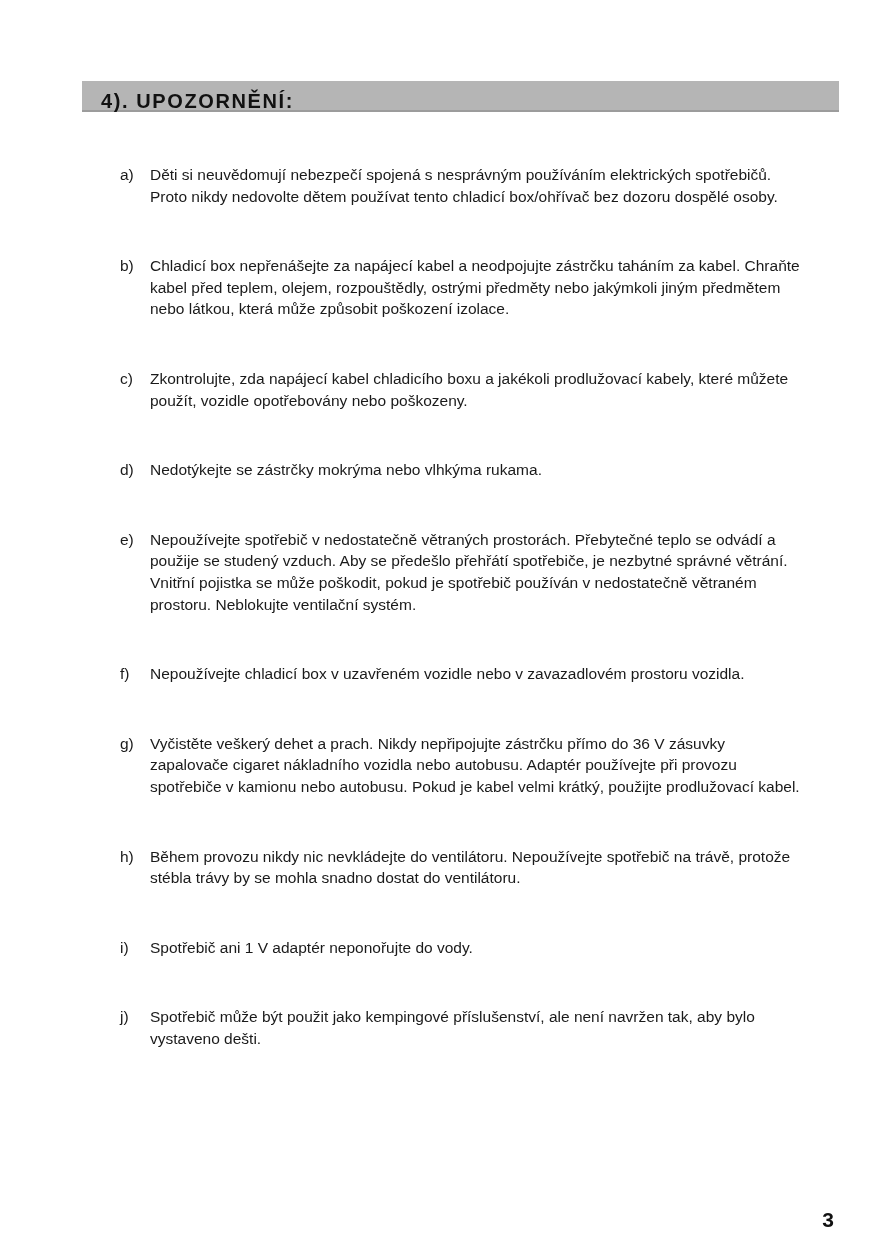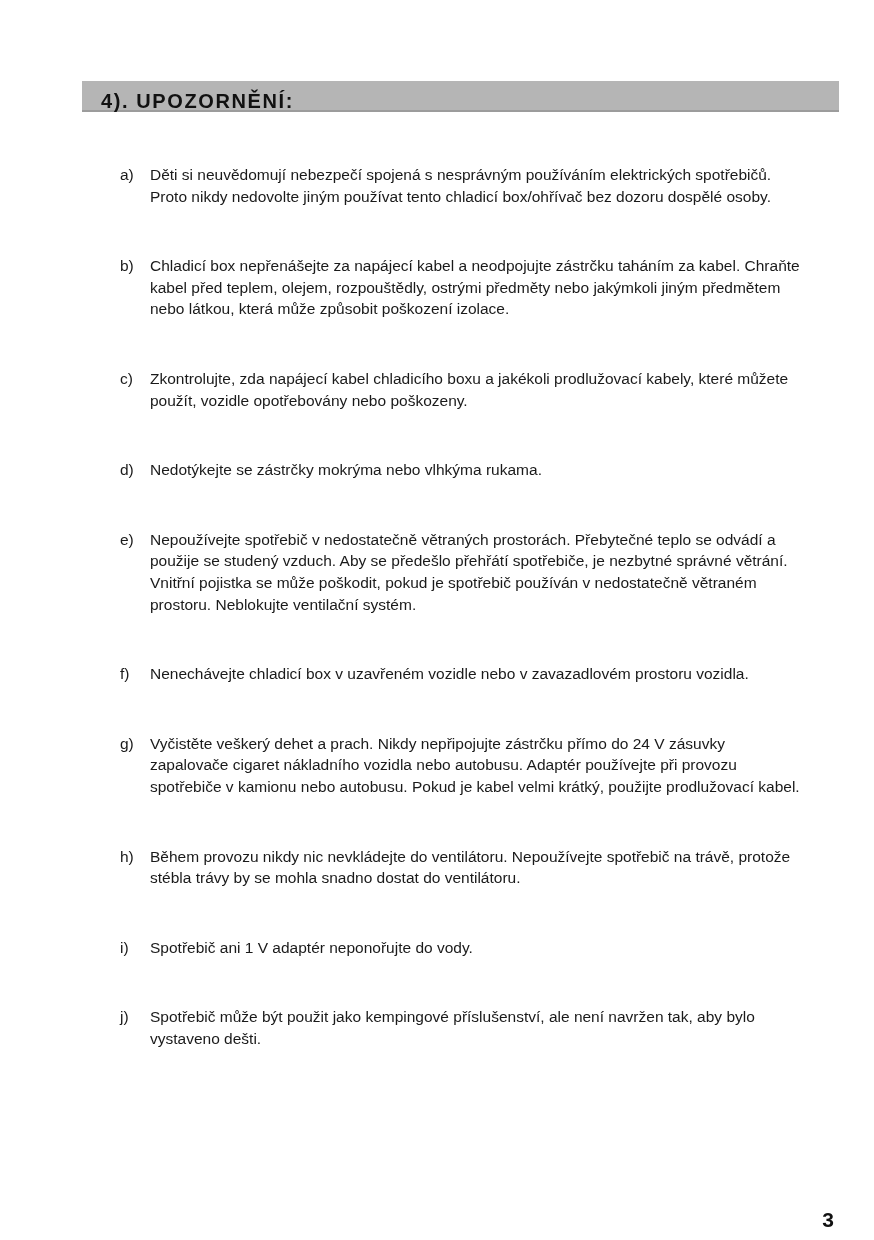--- a/index.html
+++ b/index.html
@@ -68,45 +68,45 @@
 
 <div class="page">
 
   <div class="heading-bar">
     <span class="heading-text">4). UPOZORNĚNÍ:</span>
   </div>
 
   <div class="warning-list" id="warning-list">
       <div class="list-item">
         <span class="letter">a)</span>
-        <span class="text">Děti si neuvědomují nebezpečí spojená s nesprávným používáním elektrických spotřebičů. Proto nikdy nedovolte jiným používat tento chladicí box/ohřívač bez dozoru dospělé osoby.</span>
+        <span class="text">Děti si neuvědomují nebezpečí spojená s nesprávným používáním elektrických spotřebičů. Proto nikdy nedovolte dětem používat tento chladicí box/ohřívač bez dozoru dospělé osoby.</span>
       </div>
       <div class="list-item">
         <span class="letter">b)</span>
         <span class="text">Chladicí box nepřenášejte za napájecí kabel a neodpojujte zástrčku taháním za kabel. Chraňte kabel před teplem, olejem, rozpouštědly, ostrými předměty nebo jakýmkoli jiným předmětem nebo látkou, která může způsobit poškození izolace.</span>
       </div>
       <div class="list-item">
         <span class="letter">c)</span>
         <span class="text">Zkontrolujte, zda napájecí kabel chladicího boxu a jakékoli prodlužovací kabely, které můžete použít, vozidle opotřebovány nebo poškozeny.</span>
       </div>
       <div class="list-item">
         <span class="letter">d)</span>
         <span class="text">Nedotýkejte se zástrčky mokrýma nebo vlhkýma rukama.</span>
       </div>
       <div class="list-item">
         <span class="letter">e)</span>
         <span class="text">Nepoužívejte spotřebič v nedostatečně větraných prostorách. Přebytečné teplo se odvádí a použije se studený vzduch. Aby se předešlo přehřátí spotřebiče, je nezbytné správné větrání. Vnitřní pojistka se může poškodit, pokud je spotřebič používán v nedostatečně větraném prostoru. Neblokujte ventilační systém.</span>
       </div>
       <div class="list-item">
         <span class="letter">f)</span>
-        <span class="text">Nenechávejte chladicí box v uzavřeném vozidle nebo v zavazadlovém prostoru vozidla.</span>
+        <span class="text">Nepoužívejte chladicí box v uzavřeném vozidle nebo v zavazadlovém prostoru vozidla.</span>
       </div>
       <div class="list-item">
         <span class="letter">g)</span>
-        <span class="text">Vyčistěte veškerý dehet a prach. Nikdy nepřipojujte zástrčku přímo do 24 V zásuvky zapalovače cigaret nákladního vozidla nebo autobusu. Adaptér používejte při provozu spotřebiče v kamionu nebo autobusu. Pokud je kabel velmi krátký, použijte prodlužovací kabel.</span>
+        <span class="text">Vyčistěte veškerý dehet a prach. Nikdy nepřipojujte zástrčku přímo do 36 V zásuvky zapalovače cigaret nákladního vozidla nebo autobusu. Adaptér používejte při provozu spotřebiče v kamionu nebo autobusu. Pokud je kabel velmi krátký, použijte prodlužovací kabel.</span>
       </div>
       <div class="list-item">
         <span class="letter">h)</span>
         <span class="text">Během provozu nikdy nic nevkládejte do ventilátoru. Nepoužívejte spotřebič na trávě, protože stébla trávy by se mohla snadno dostat do ventilátoru.</span>
       </div>
       <div class="list-item">
         <span class="letter">i)</span>
         <span class="text">Spotřebič ani 1 V adaptér neponořujte do vody.</span>
       </div>
       <div class="list-item">

